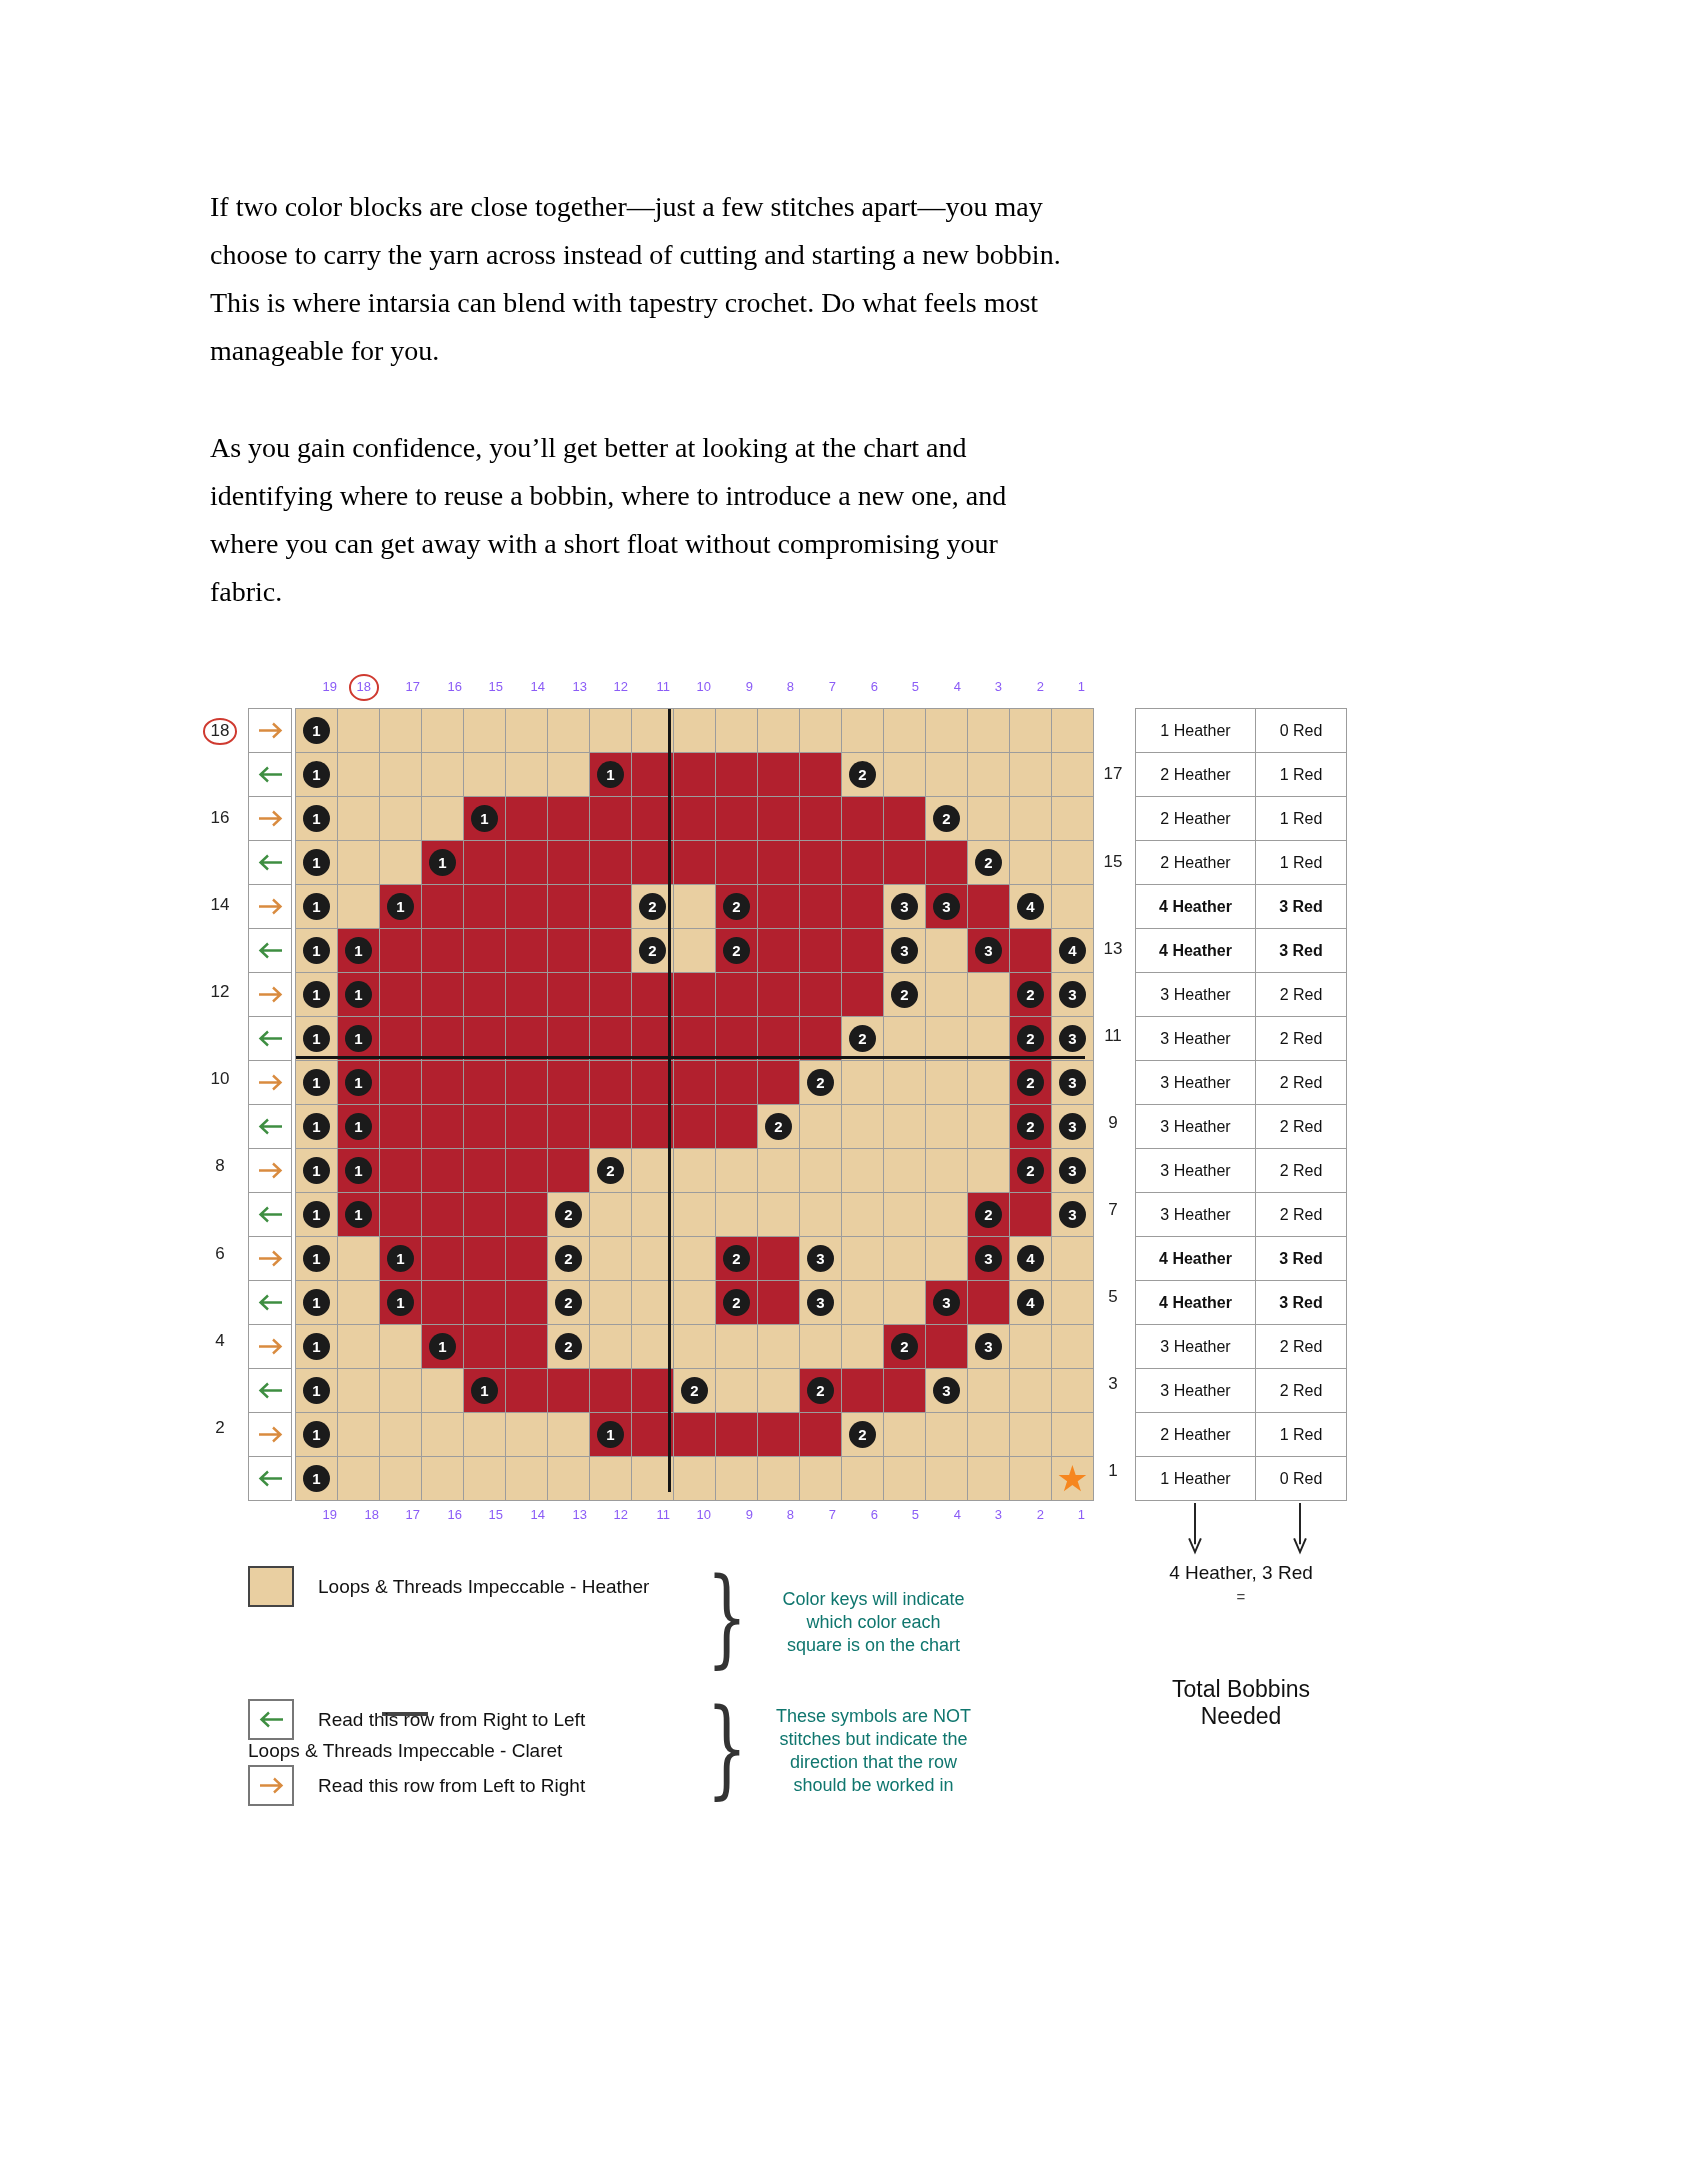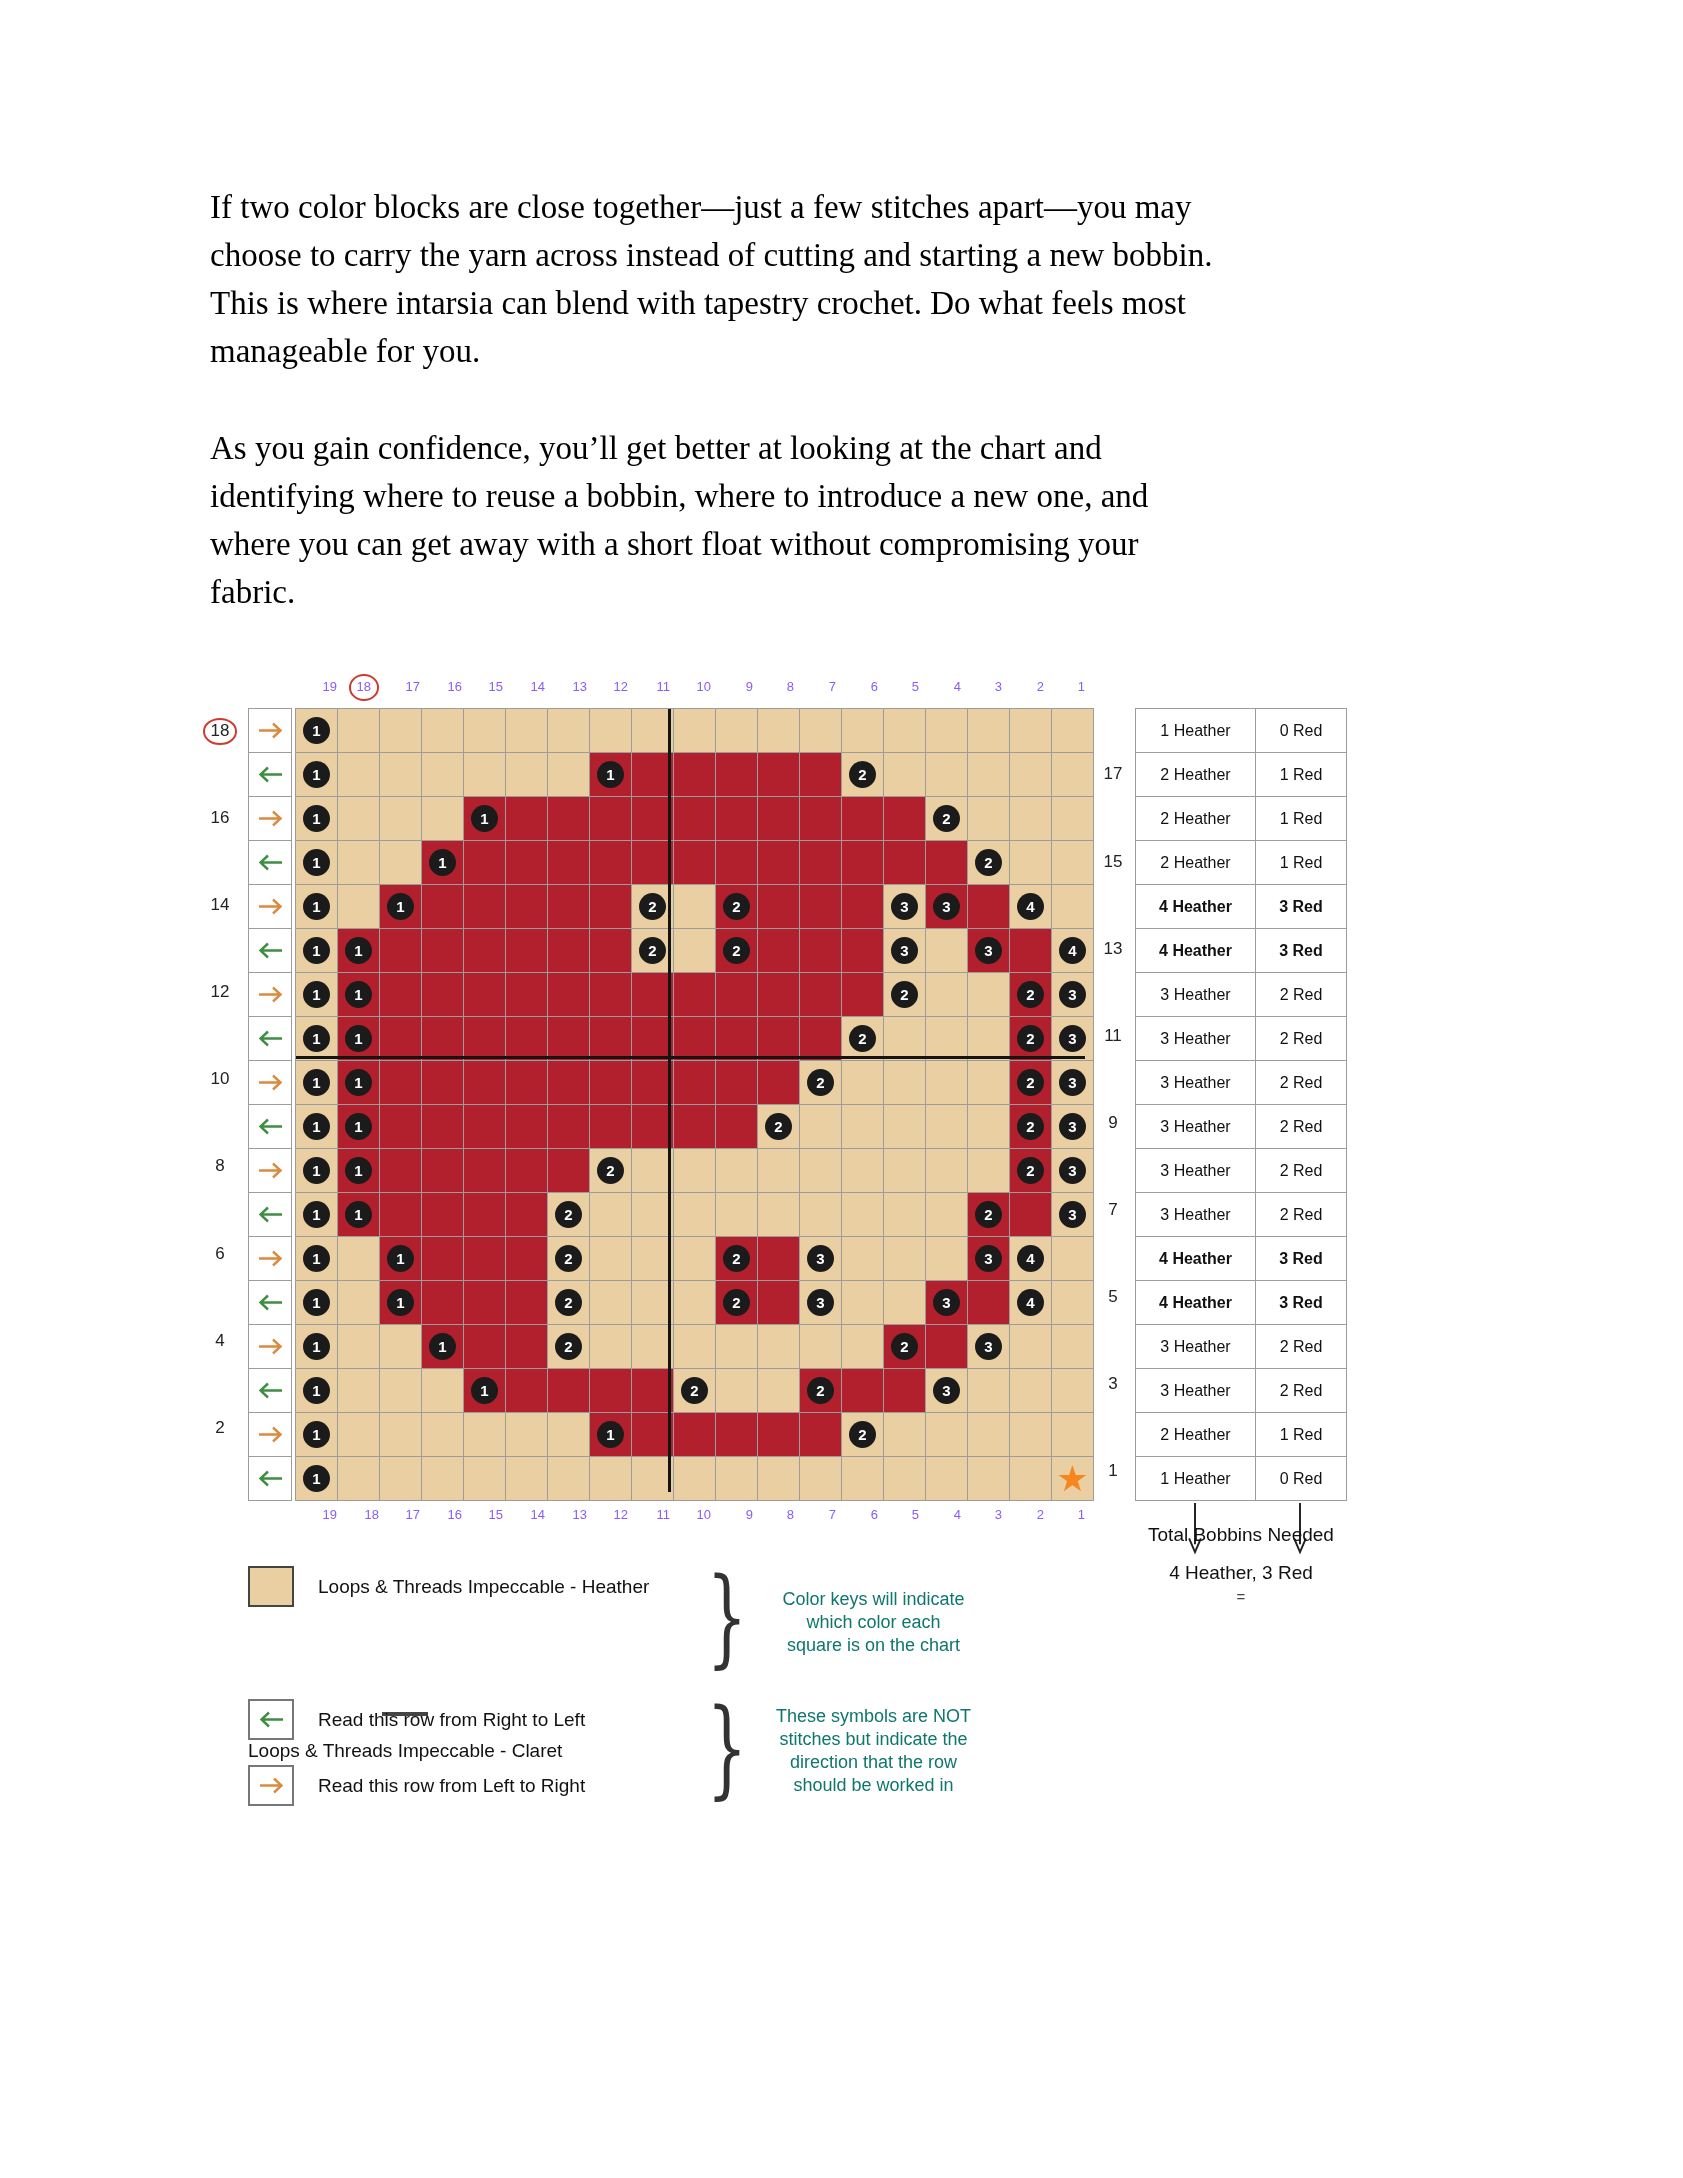--- a/index.html
+++ b/index.html
@@ -6,21 +6,21 @@
   .page {
     position:relative; width:1683px; height:2178px; background:#ffffff;
     font-family:"Liberation Sans", sans-serif; overflow:hidden;
   }
   :root{
     --heather:#e9cfa1; --claret:#b2202e; --line:#9c9c9c; --badge:#1b1b1b;
     --mark:#cf3a30; --green:#3e8e41; --orange:#d98b3f; --star:#f6861f;
   }
   .para{
     position:absolute; left:210px; width:1287px; margin:0;
-    font-family:"Liberation Serif", serif; font-size:33px; line-height:48px;
+    font-family:"Liberation Serif", serif; font-size:28px; line-height:48px;
     color:#000; white-space:pre-line;
   }
   #p1{ top:183px; }
   #p2{ top:424px; }
 
   
   .col-label{
     position:absolute; height:28px; line-height:28px; text-align:right;
     font-size:13px; color:#8b5cf6;
   }
@@ -70,21 +70,21 @@
     font-size:16px; color:#111;
   }
   .bt-cell.bold{ font-weight:bold; }
 
   
   .down-arrow{ position:absolute; top:1501px; }
   #da1{ left:1188px; } #da2{ left:1293px; }
   .totals-text{ position:absolute; left:1132px; width:218px; text-align:center; color:#111; }
   #totals-line1{ top:1562px; font-size:19px; }
   #totals-eq{ top:1588px; font-size:15px; color:#444; }
-  #totals-line2{ top:1524px; font-size:19px; }
+  #totals-line2{ top:1676px; font-size:23px; }
 
   
   .legend-row{ position:absolute; left:248px; display:flex; align-items:center; gap:24px; height:41px; }
   #legend-heather{ top:1566px; } #legend-claret{ top:1712px;flex-direction:column; }
   #legend-arrow-left{ top:1699px; } #legend-arrow-right{ top:1765px; }
   .swatch{ width:46px; height:41px; border:2px solid #444; box-sizing:border-box; }
   .swatch.heather{ background:var(--heather); }
   .swatch.claret{ background:var(--claret); }
   .legend-arrow-box{
     width:46px; height:41px; border:2px solid #777; background:#fff; box-sizing:border-box;

